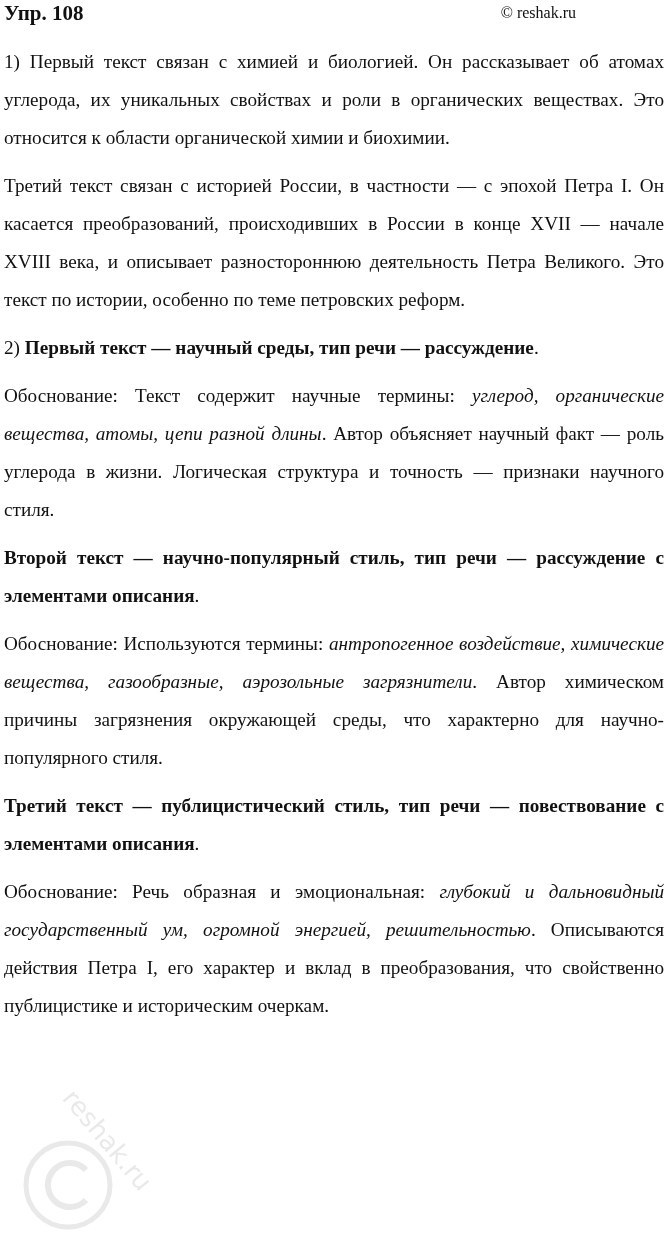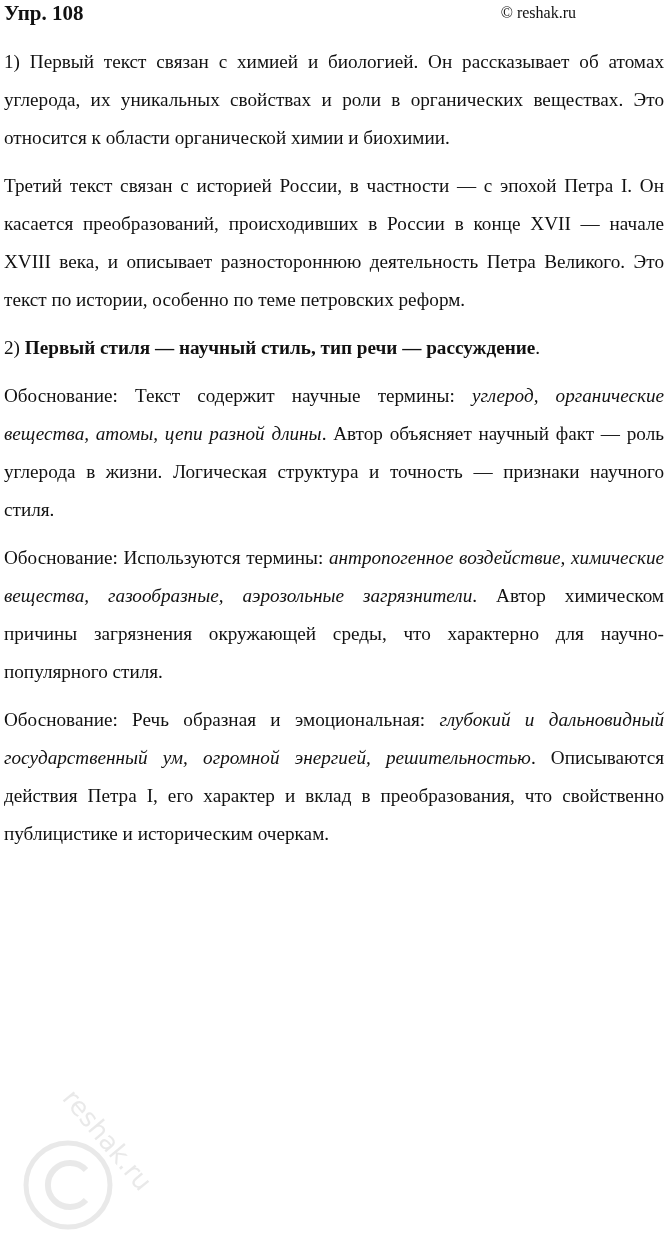--- a/index.html
+++ b/index.html
@@ -67,25 +67,27 @@
 
 <div class="header">
   <div class="title">Упр. 108</div>
   <div class="copyright">© reshak.ru</div>
 </div>
 
 <div class="content">
   <p class="para">1) Первый текст связан с химией и биологией. Он рассказывает об атомах углерода, их уникальных свойствах и роли в органических веществах. Это относится к области органической химии и биохимии.</p>
   <p class="para">Третий текст связан с историей России, в частности — с эпохой Петра I. Он касается преобразований, происходивших в России в конце XVII — начале XVIII века, и описывает разностороннюю деятельность Петра Великого. Это текст по истории, особенно по теме петровских реформ.</p>
 
-  <p class="para"><span>2) </span><b>Первый стиля — научный стиль, тип речи — рассуждение</b><span>.</span></p>
+  <p class="para"><span>2) </span><b>Первый текст — научный среды, тип речи — рассуждение</b><span>.</span></p>
   <p class="para"><span>Обоснование: Текст содержит научные термины: </span><i>углерод, органические вещества, атомы, цепи разной длины</i><span>. Автор объясняет научный факт — роль углерода в жизни. Логическая структура и точность — признаки научного стиля.</span></p>
 
+  <p class="para"><b>Второй текст — научно-популярный стиль, тип речи — рассуждение с элементами описания</b><span>.</span></p>
   <p class="para"><span>Обоснование: Используются термины: </span><i>антропогенное воздействие, химические вещества, газообразные, аэрозольные загрязнители</i><span>. Автор химическом причины загрязнения окружающей среды, что характерно для научно-популярного стиля.</span></p>
 
+  <p class="para"><b>Третий текст — публицистический стиль, тип речи — повествование с элементами описания</b><span>.</span></p>
   <p class="para"><span>Обоснование: Речь образная и эмоциональная: </span><i>глубокий и дальновидный государственный ум, огромной энергией, решительностью</i><span>. Описываются действия Петра I, его характер и вклад в преобразования, что свойственно публицистике и историческим очеркам.</span></p>
 </div>
 
 <div class="watermark">
   <svg width="150" height="150" viewBox="0 0 150 150">
     <circle cx="60" cy="95" r="42" fill="none" stroke="#888" stroke-width="5"></circle>
     <path d="M78 80 A22 22 0 1 0 78 110" fill="none" stroke="#888" stroke-width="6"></path>
     <text x="20" y="40" font-size="26" fill="#888" font-family="DejaVu Sans, sans-serif" transform="rotate(50 70 60)">reshak.ru</text>
   </svg>
 </div>

